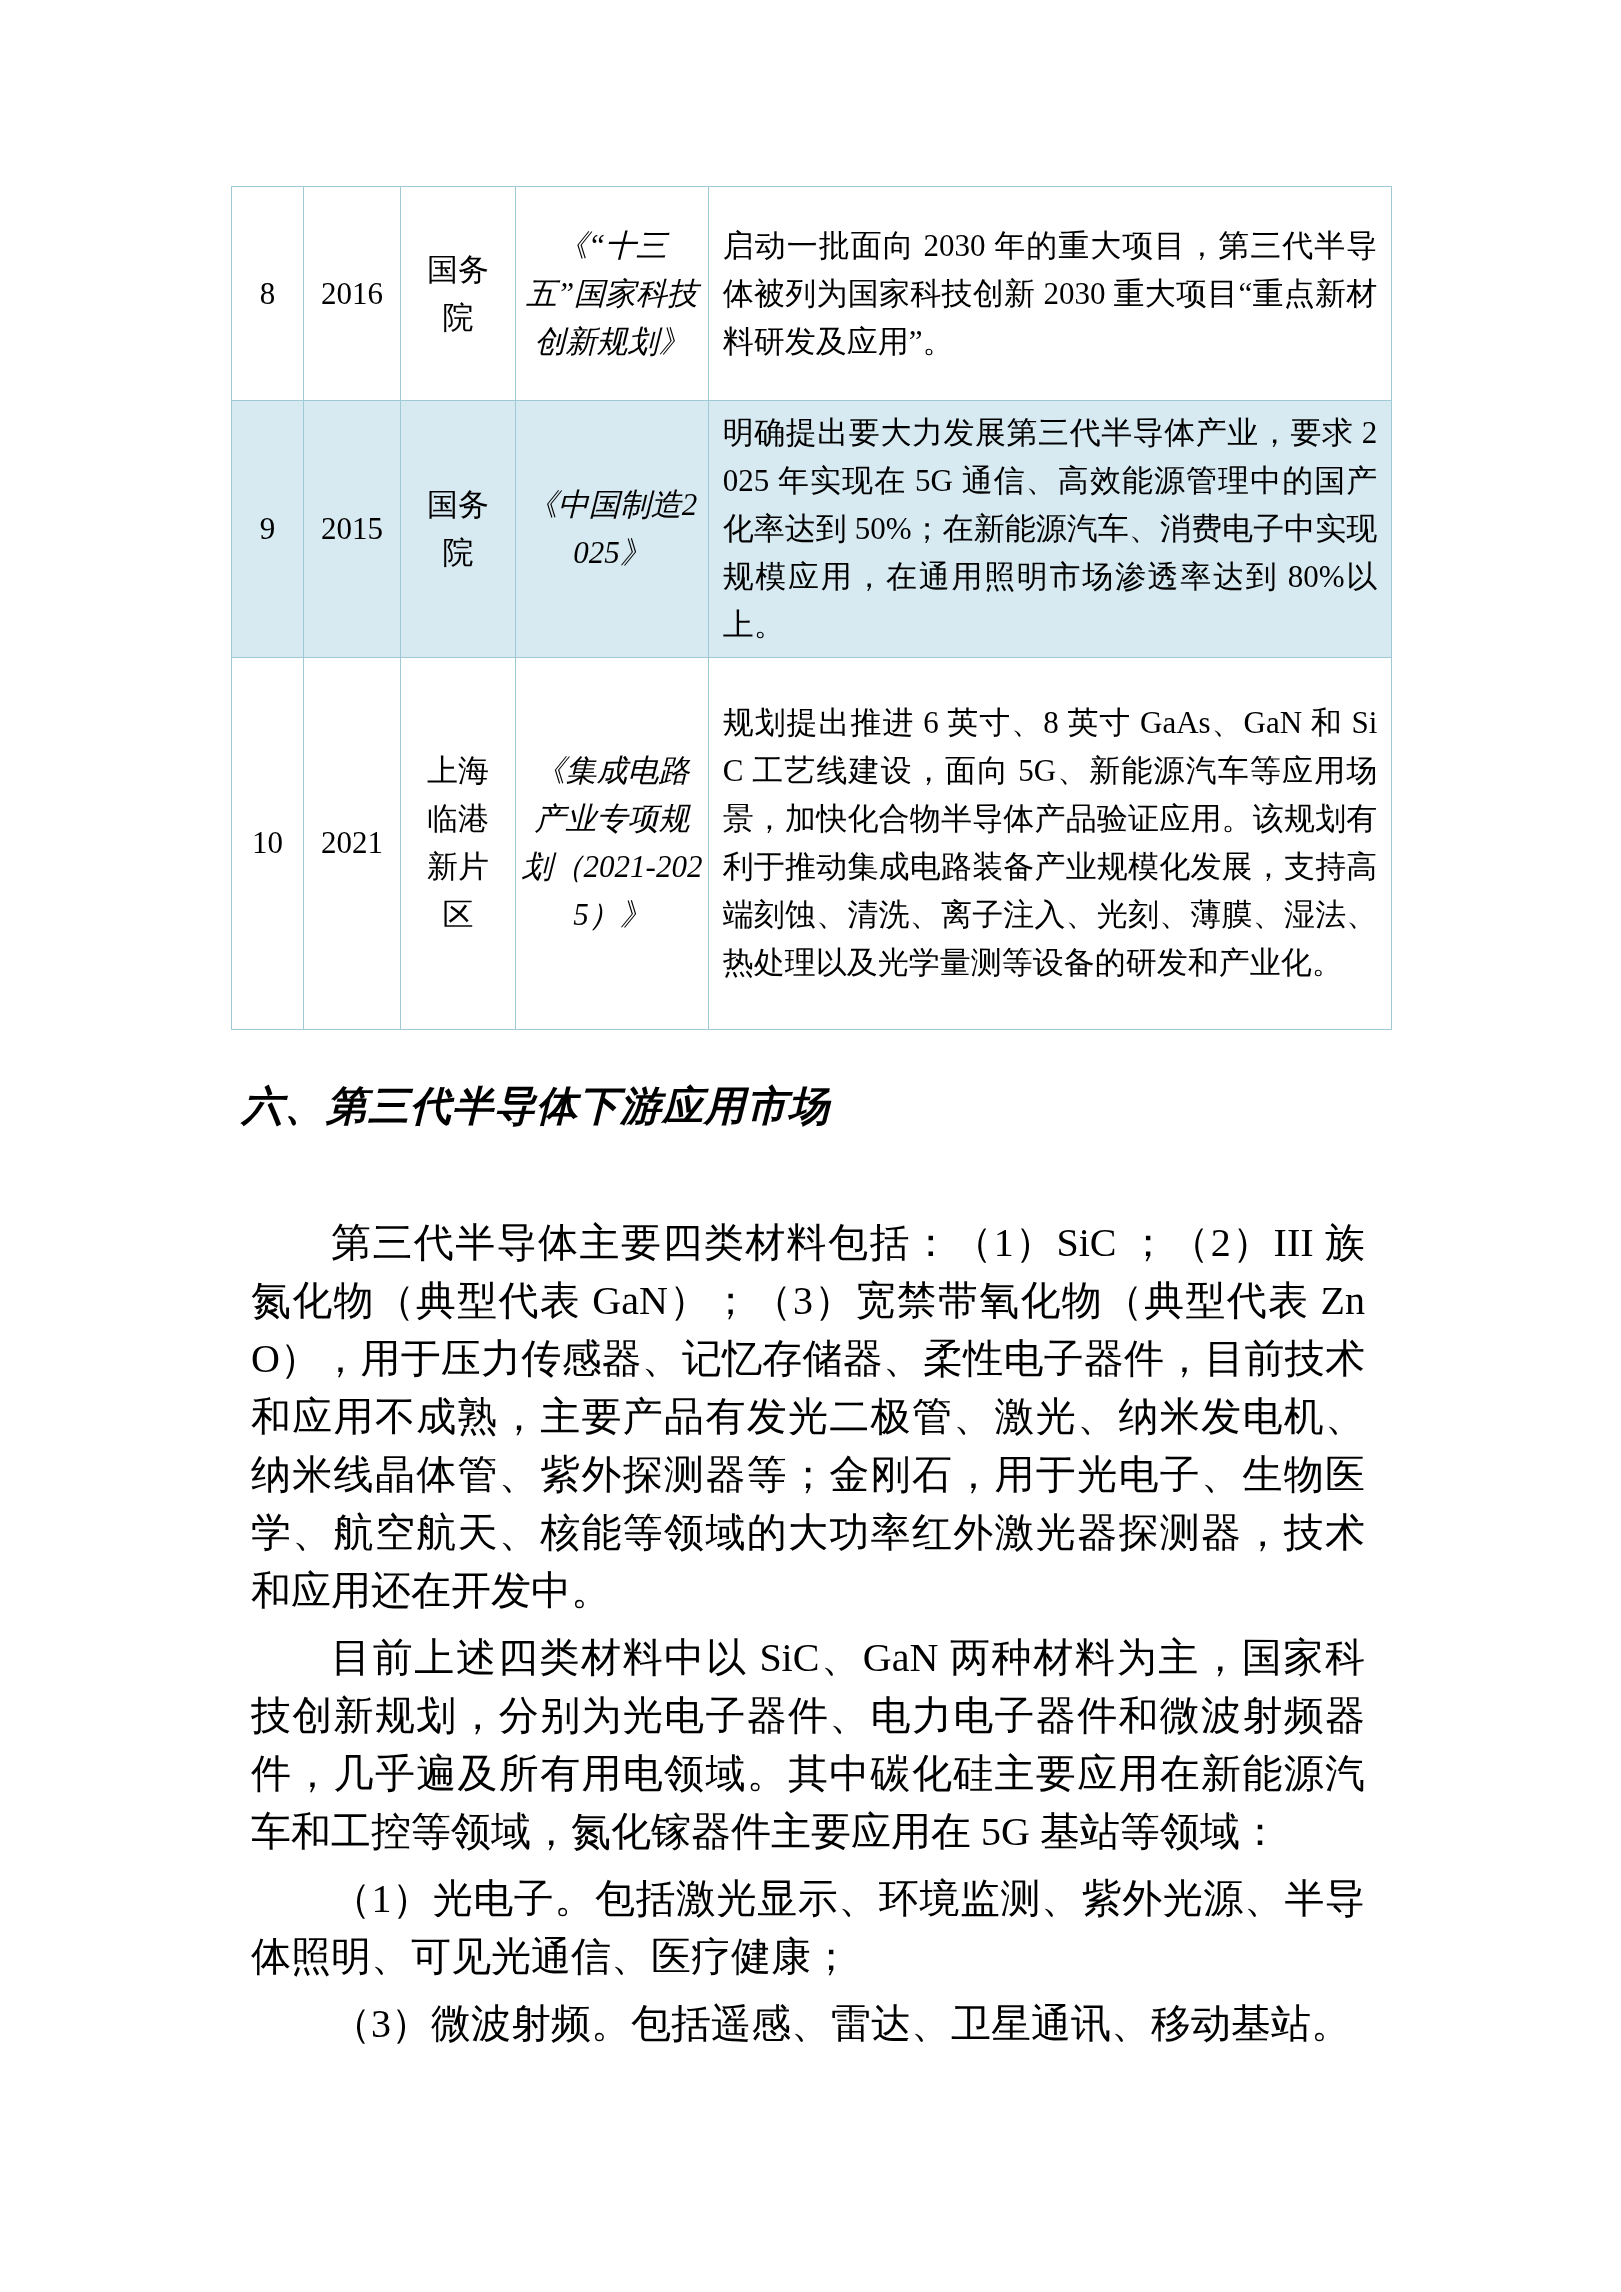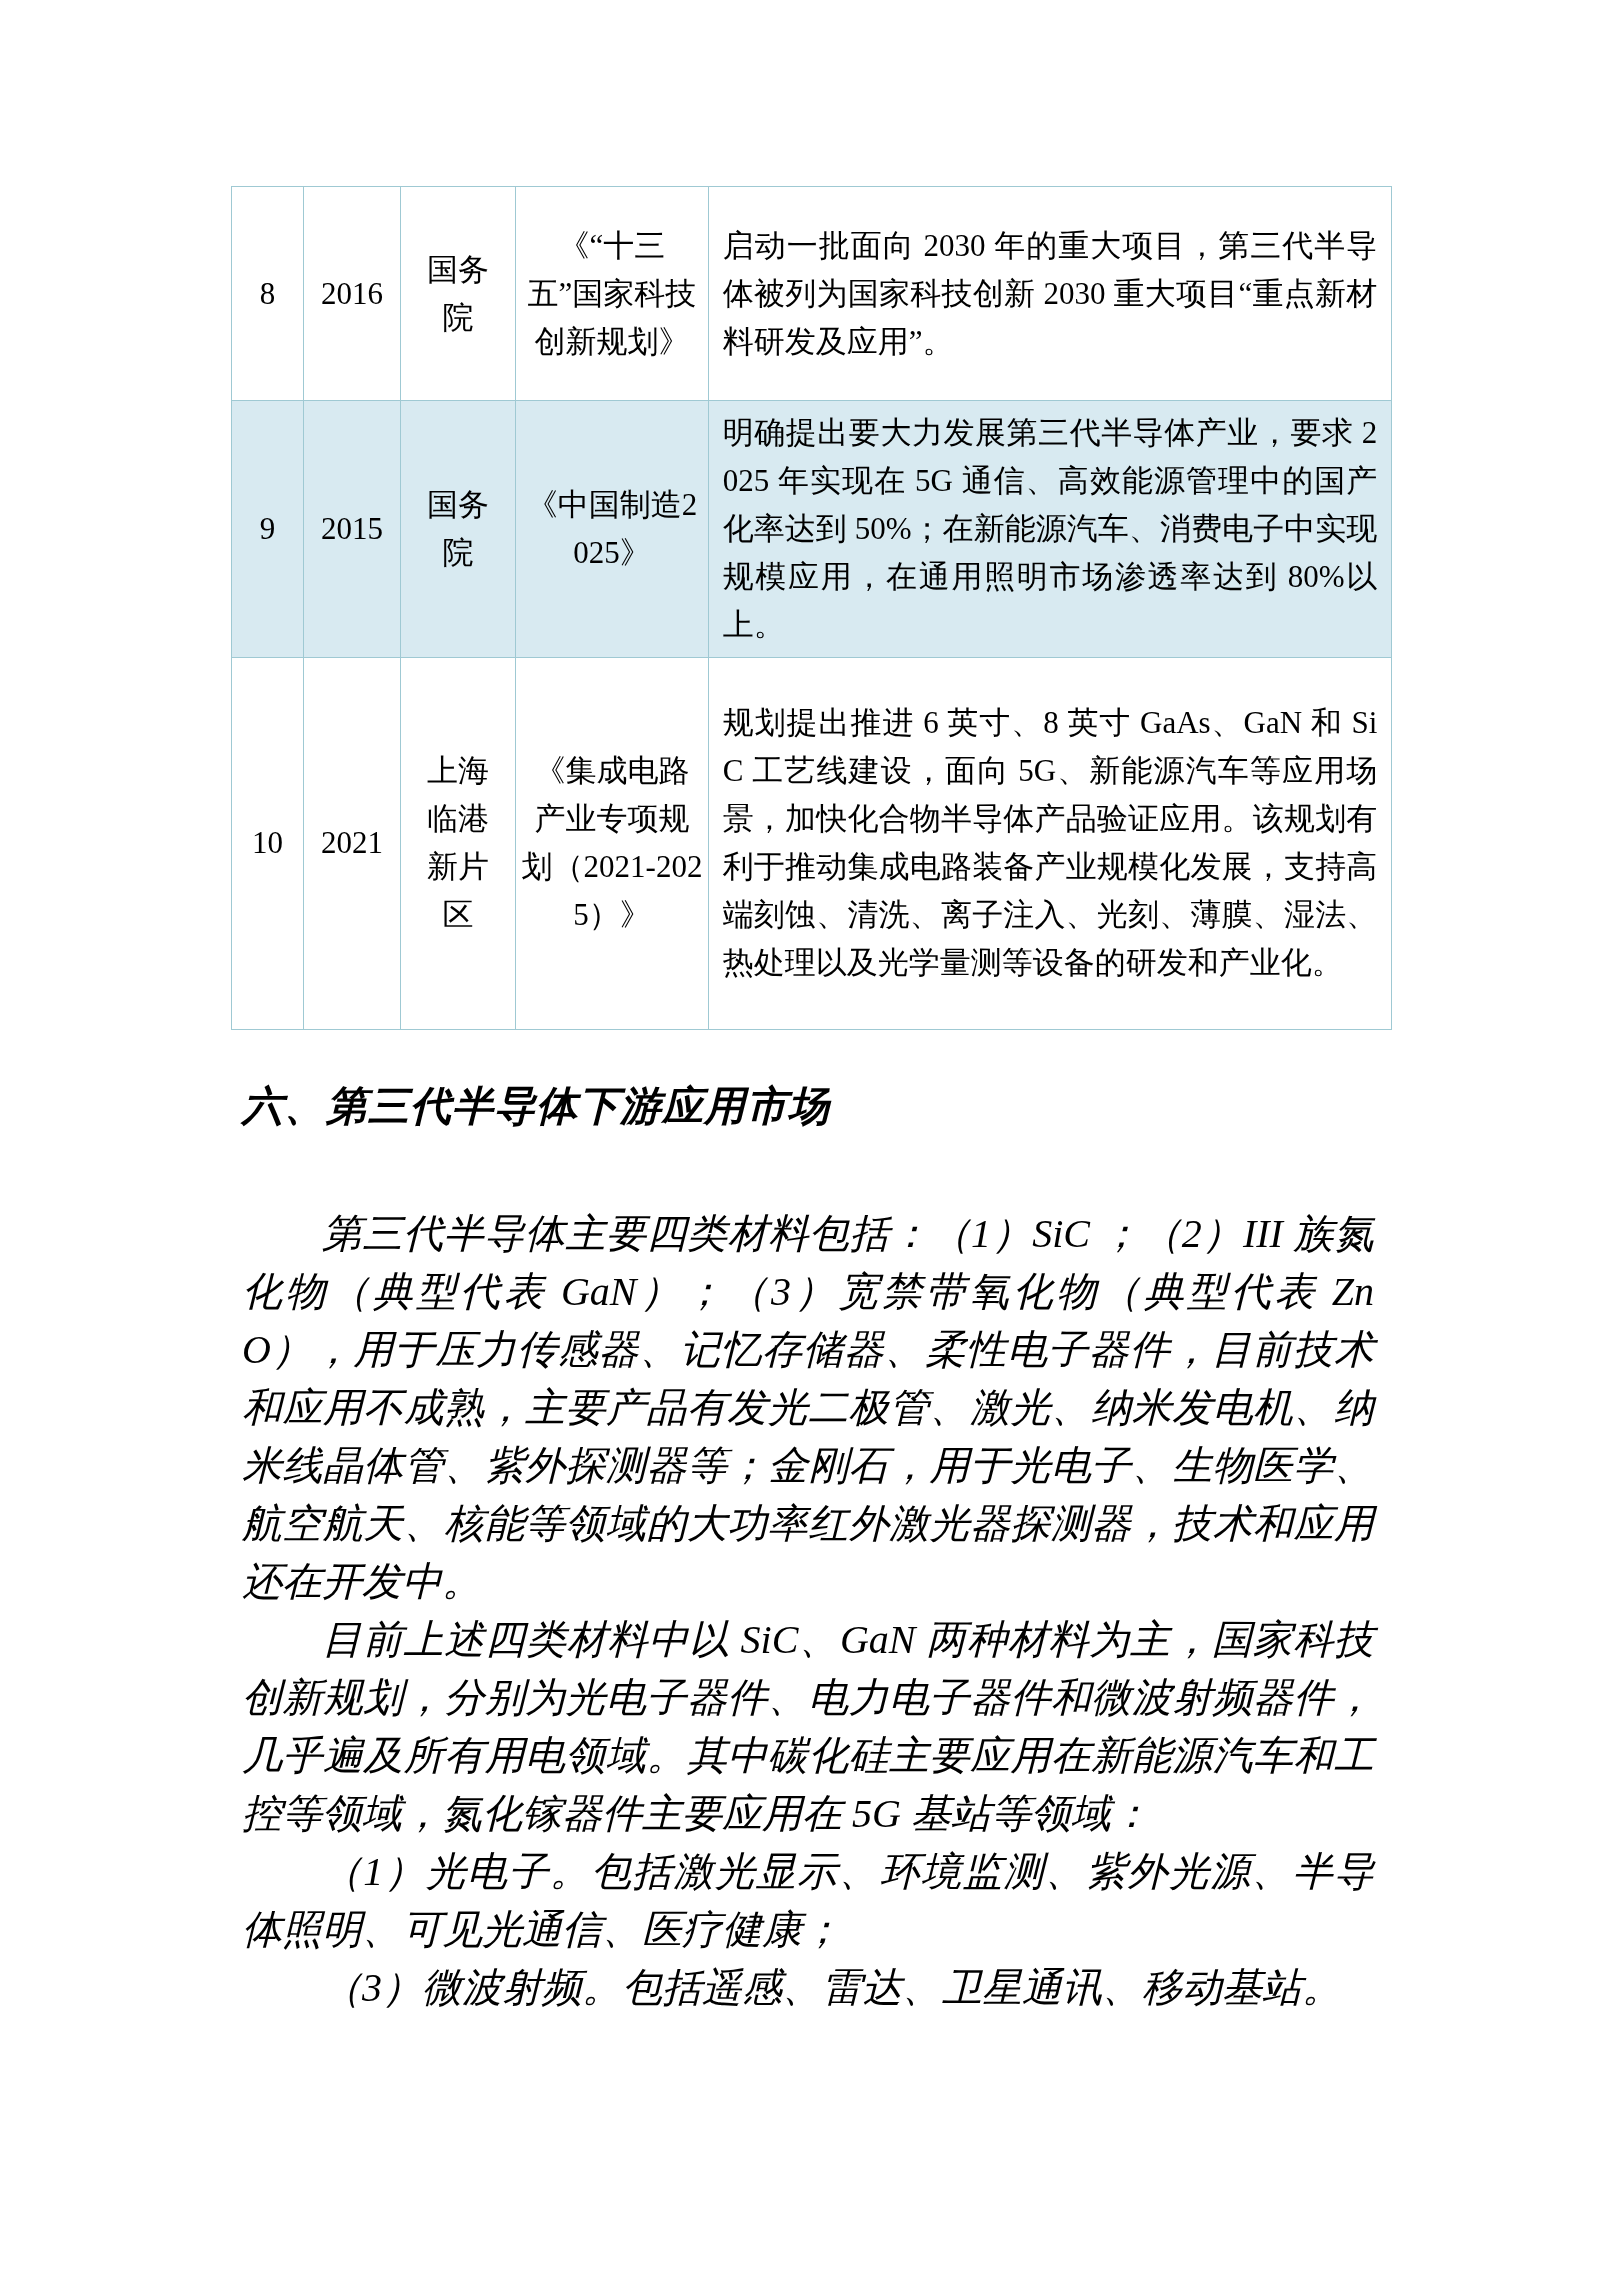--- a/index.html
+++ b/index.html
@@ -23,21 +23,21 @@
     line-height:48px;
   }
   table.policy-table td {
     border:1px solid #9fc9d3;
     vertical-align:middle;
     text-align:center;
     padding:5.9px 11.8px;
     box-sizing:border-box;
     word-break:break-all;
   }
-  table.policy-table td.cell-policy { padding:5.9px 4.9px; }
+  table.policy-table td.cell-policy { padding:5.9px 4.9px;font-style:italic; }
   table.policy-table td.cell-content {
     text-align:justify;
     text-justify:inter-character;
     padding:7.8px 13.7px;
     margin-top:15px;
   }
   tr.row-h1 { height:214px; }
   tr.row-h2 { height:243px; }
   tr.row-h3 { height:372px; }
   tr.highlight td { background:#d8eaf1; }
@@ -57,21 +57,21 @@
 
   
   .body-text {
     position:absolute; left:242px; top:1205px;
     width:1132px;
     font-size:40px;
     line-height:58px;
     text-align:justify;
     text-justify:inter-character;
   }
-  .body-text p { margin:0; text-indent:2em; word-break:break-all;font-style:italic; }
+  .body-text p { margin:9px; text-indent:2em; word-break:break-all; }
 
   
   .page-number {
     position:absolute; left:0; top:2180px;
     width:100%;
     text-align:center;
     font-size:30px;
     line-height:39px;
   }
 </style>

